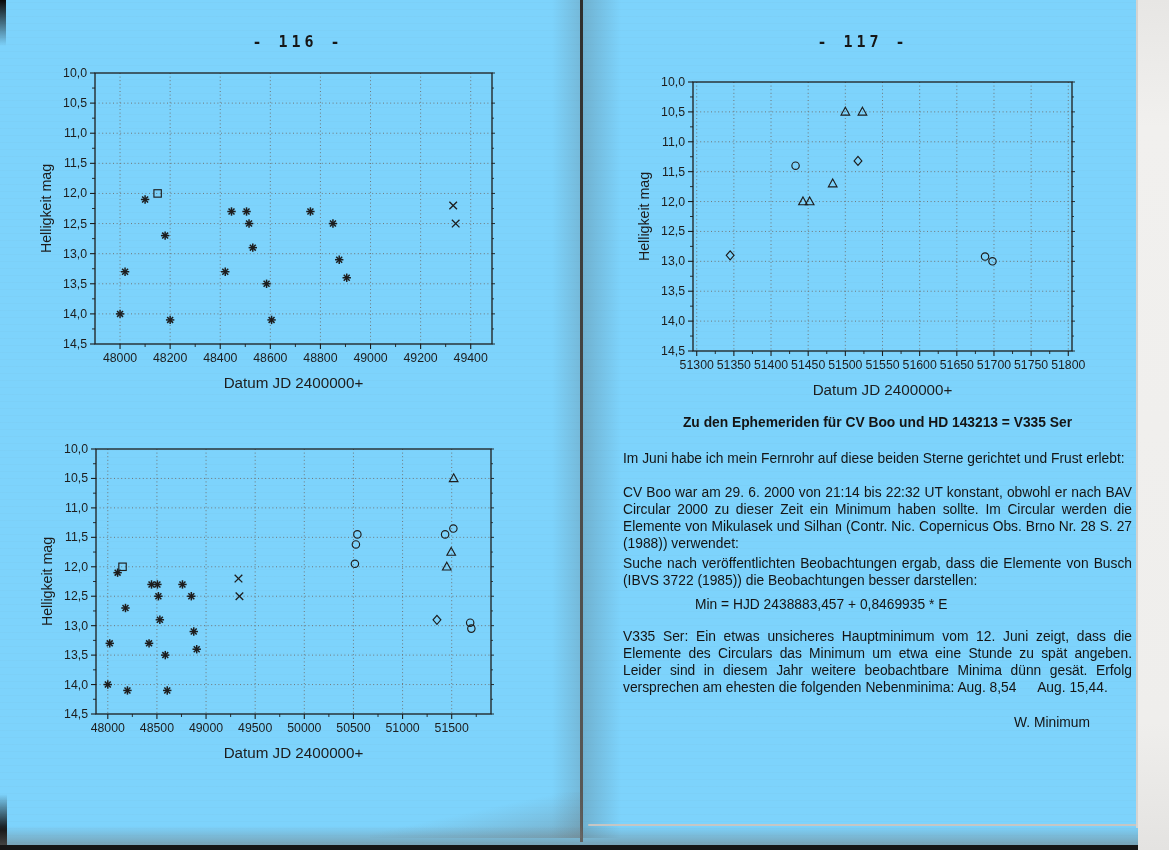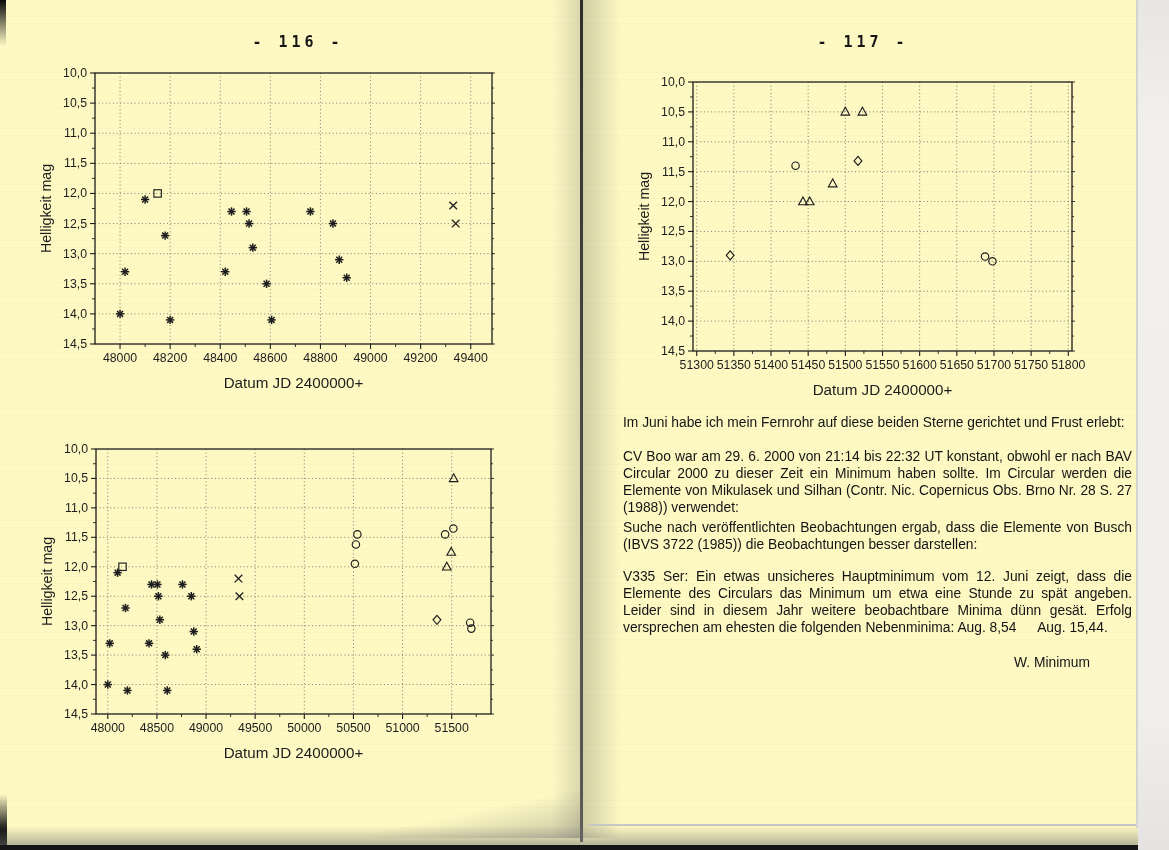--- a/index.html
+++ b/index.html
@@ -1,16 +1,16 @@
 <!DOCTYPE html>
 <html><head>
 <meta charset="utf-8">
 <style>
   html,body{margin:0;padding:0;background:#474747;}
-  .scan{position:relative;width:1169px;height:850px;margin:0 auto;background:#fef9c3;
+  .scan{position:relative;width:1169px;height:850px;margin:0 auto;background:#7dd3fc;
         overflow:hidden;font-family:"Liberation Sans",sans-serif;color:#1d1d1d;}
   
   .page-number{position:absolute;font-family:"DejaVu Sans Mono",monospace;font-weight:bold;
                font-size:15px;letter-spacing:4px;color:#161616;white-space:pre;}
   
   svg.chart{position:absolute;overflow:visible;}
   svg.chart text{fill:#1d1d1d;font-family:"Liberation Sans",sans-serif;}
   svg.chart text.tick{font-size:12.3px;}
   svg.chart text.axis-title{font-size:15.2px;}
   svg.chart text.y-title{font-size:14.2px;}
@@ -504,23 +504,25 @@
         <circle cx="345.0529411764706" cy="190.5511111111111" r="3.7" stroke="#1d1d1d" fill="none" stroke-width="1.15"></circle>
         <circle cx="352.4843137254902" cy="195.33333333333331" r="3.7" stroke="#1d1d1d" fill="none" stroke-width="1.15"></circle>
         <polygon points="162.9843137254902,130.95555555555555 167.28431372549022,138.75555555555553 158.6843137254902,138.75555555555553" stroke="#1d1d1d" fill="none" stroke-width="1.15"></polygon>
         <polygon points="169.67254901960786,130.95555555555555 173.97254901960787,138.75555555555553 165.37254901960785,138.75555555555553" stroke="#1d1d1d" fill="none" stroke-width="1.15"></polygon>
         <polygon points="192.70980392156864,113.02222222222218 197.00980392156865,120.82222222222218 188.40980392156862,120.82222222222218" stroke="#1d1d1d" fill="none" stroke-width="1.15"></polygon>
         <polygon points="205.34313725490196,41.288888888888884 209.64313725490197,49.08888888888889 201.04313725490195,49.08888888888889" stroke="#1d1d1d" fill="none" stroke-width="1.15"></polygon>
         <polygon points="222.43529411764706,41.288888888888884 226.73529411764707,49.08888888888889 218.13529411764705,49.08888888888889" stroke="#1d1d1d" fill="none" stroke-width="1.15"></polygon>
       </svg>
 
     <div class="article">
+      <div class="art-title">Zu den Ephemeriden für CV Boo und HD 143213 = V335 Ser</div>
       <p class="gap-after">Im Juni habe ich mein Fernrohr auf diese beiden Sterne gerichtet und Frust erlebt:</p>
       <p>CV Boo war am 29. 6. 2000 von 21:14 bis 22:32 UT konstant, obwohl er nach BAV Circular 2000 zu dieser Zeit ein Minimum haben sollte. Im Circular werden die Elemente von Mikulasek und Silhan (Contr. Nic. Copernicus Obs. Brno Nr. 28 S. 27 (1988)) verwendet:</p>
       <p>Suche nach veröffentlichten Beobachtungen ergab, dass die Elemente von Busch (IBVS 3722 (1985)) die Beobachtungen besser darstellen:</p>
+      <p class="formula">Min = HJD 2438883,457 + 0,8469935 * E</p>
       <p class="para-last">V335 Ser: Ein etwas unsicheres Hauptminimum vom 12. Juni zeigt, dass die Elemente des Circulars  das Minimum um etwa eine Stunde zu spät angeben. Leider sind in diesem Jahr weitere beobachtbare Minima dünn gesät. Erfolg versprechen am ehesten die folgenden Nebenminima: Aug. 8,54  Aug. 15,44.</p>
       <div class="signature">W. Minimum</div>
     </div>
   </div>
 
   <div class="artifact paper-mottle"></div>
   <div class="artifact gutter-shade-left"></div>
   <div class="artifact gutter-line"></div>
   <div class="artifact gutter-shade-right"></div>
   <div class="artifact edge-left-dark-top"></div>

